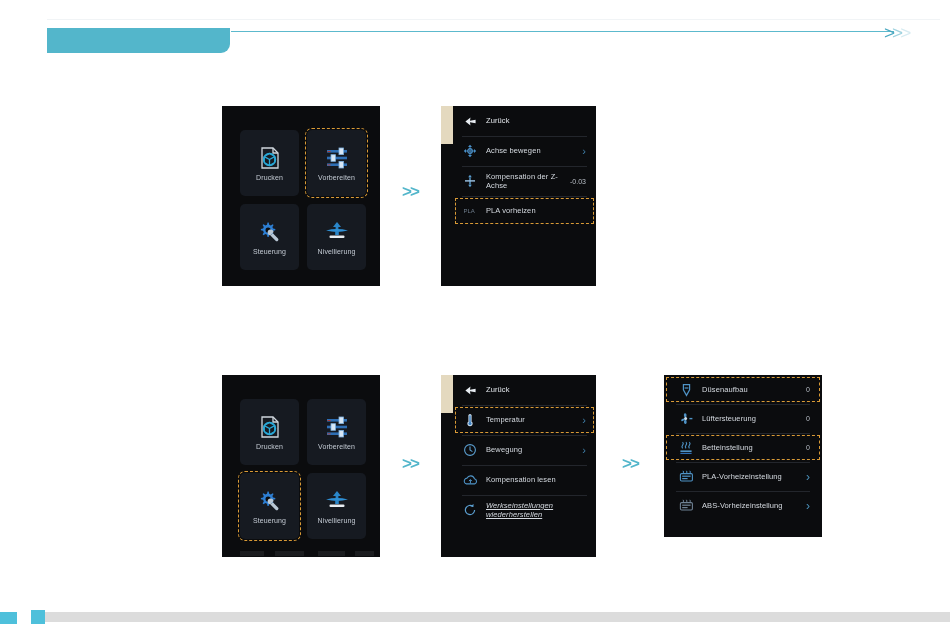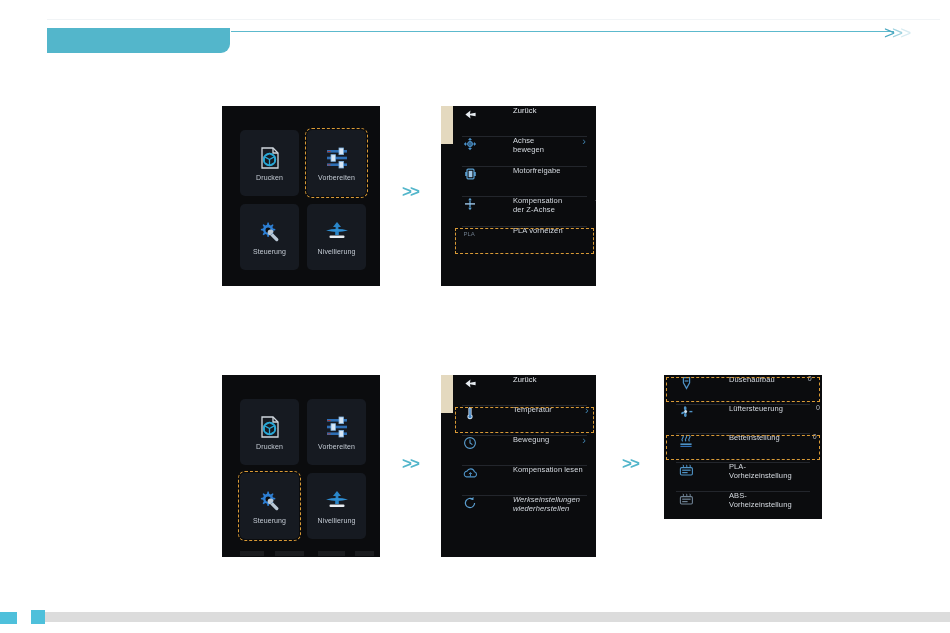--- a/index.html
+++ b/index.html
@@ -145,24 +145,23 @@
   }
   .menu-list {
     position: absolute;
     left: 12px; top: 0;
     right: 0; bottom: 0;
   }
   .menu-row {
     position: relative;
     height: 30px;
     display: flex;
-    align-items: flex-start;
+    align-items: center;
     padding: 0 10px 0 9px;
     box-sizing: border-box;
-    gap: 27px;
   }
   .menu-row + .menu-row::before {
     content: "";
     position: absolute;
     left: 9px; right: 9px; top: 0;
     height: 1px;
     background: #23262c;
   }
   .menu-row .m-icon {
     width: 16px; height: 16px;
@@ -187,21 +186,21 @@
     color: #3f7fa8;
     margin-left: 6px;
     line-height: 1;
     font-family: "Liberation Sans", sans-serif;
   }
   .menu-row.back .m-label { color: #e3e7ec; }
   .menu-row.sel {
     outline: 1.5px dashed #d99a36;
     outline-offset: -3px;
   }
-  .menu-row.two-line .m-label { font-style: italic; }
+  .menu-row.two-line .m-label { font-style: italic; text-decoration: underline; }
 
   
   .panel-screen .menu-list { left: 0; }
   .panel-screen .menu-row { height: 29px; padding: 0 12px 0 14px; }
   .panel-screen .menu-row + .menu-row::before { left: 12px; right: 12px; }
   .panel-screen .menu-row .m-chevron { color: #4a8fb8; font-size: 12px; }
 
   
   .flow-arrow {
     position: absolute;
@@ -310,31 +309,20 @@
         <svg width="14" height="14" viewBox="0 0 14 14">
           <path d="M7 .8 L9 3 H5 Z M7 13.2 L9 11 H5 Z M.8 7 L3 5 V9 Z M13.2 7 L11 5 V9 Z" fill="#4a90c8"></path>
           <circle cx="7" cy="7" r="2.3" fill="none" stroke="#4a90c8" stroke-width="1.2"></circle>
           <path d="M7 3 V11 M3 7 H11" stroke="#4a90c8" stroke-width="0.9"></path>
         </svg>
       </span>
       <span class="m-label">Achse bewegen</span>
       <span class="m-chevron">›</span>
     </div>
 
-    <div class="menu-row">
-      <span class="m-icon">
-        <svg width="13" height="14" viewBox="0 0 13 14">
-          <rect x="3" y="2.2" width="7" height="9.6" rx="1" fill="none" stroke="#5b9fd0" stroke-width="1.2"></rect>
-          <rect x="4.6" y="3.8" width="3.8" height="6.4" fill="#9cc4e4"></rect>
-          <rect x="1.2" y="5" width="1.8" height="4" fill="#5b9fd0"></rect>
-          <rect x="10" y="5" width="1.8" height="4" fill="#5b9fd0"></rect>
-        </svg>
-      </span>
-      <span class="m-label">Motorfreigabe</span>
-    </div>
 
 
     <div class="menu-row">
       <span class="m-icon">
         <svg width="14" height="14" viewBox="0 0 14 14">
           <path d="M7 .8 L8.8 3.2 H5.2 Z M7 13.2 L8.8 10.8 H5.2 Z" fill="#5b9fd0"></path>
           <rect x="6.3" y="3.4" width="1.4" height="7.2" fill="#5b9fd0"></rect>
           <rect x="2" y="6.2" width="10" height="1.4" fill="#9cc4e4"></rect>
         </svg>
       </span>
@@ -473,21 +461,21 @@
         </svg>
       </span>
       <span class="m-label">Werkseinstellungen wiederherstellen</span>
     </div>
 
   </div>
 </div>
 
 <div class="flow-arrow" style="left:622px; top:455px;">&gt;&gt;</div>
 
-<div class="screen panel-screen" style="left:664px; top:375px; width:158px; height:144px;">
+<div class="screen panel-screen" style="left:664px; top:375px; width:158px; height:162px;">
   <div class="menu-list">
 
     <div class="menu-row sel">
       <span class="m-icon">
         <svg width="13" height="14" viewBox="0 0 13 14">
           <path d="M3.4 1.6 h6.2 v5.2 l-3.1 5.6 l-3.1-5.6 Z" fill="none" stroke="#4f93c6" stroke-width="1.2"></path>
           <rect x="4.6" y="4.4" width="3.8" height="1.2" fill="#4f93c6"></rect>
         </svg>
       </span>
       <span class="m-label">Düsenaufbau</span>

